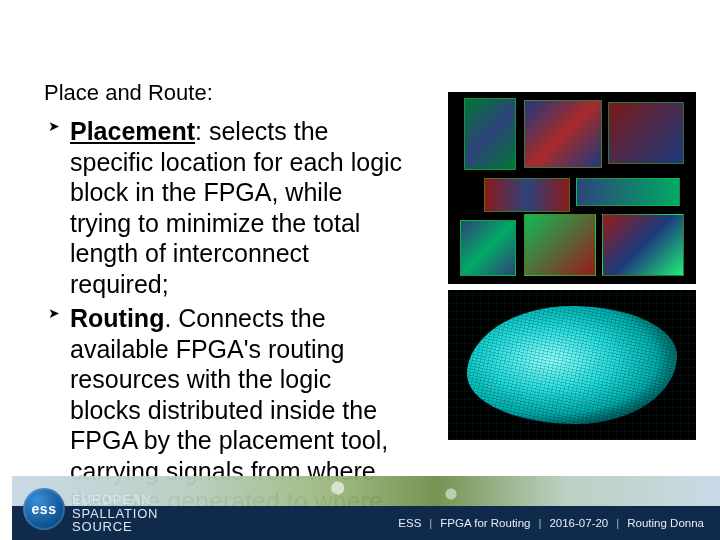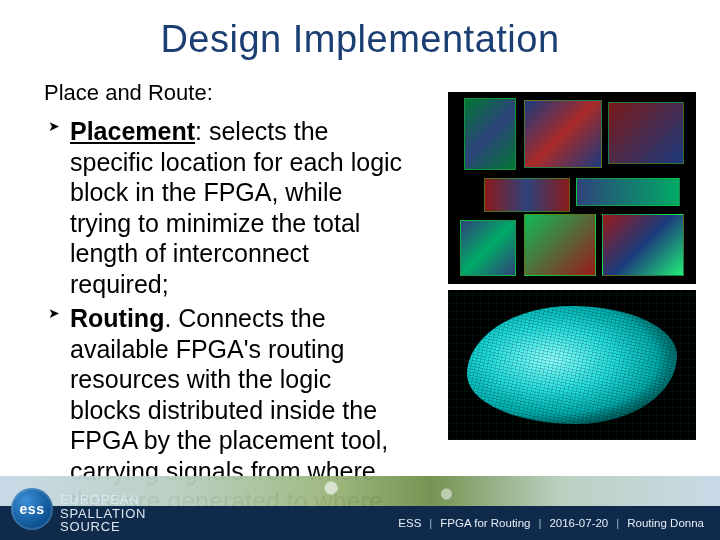--- a/index.html
+++ b/index.html
@@ -22,34 +22,33 @@
   .b2 { left:76px; top:8px; width:78px; height:68px; background: linear-gradient(135deg,#1b3a7d,#aa2a2a,#1b3a7d); }
   .b3 { left:160px; top:10px; width:76px; height:62px; background: linear-gradient(135deg,#7a1a1a,#1b3a7d); }
   .b4 { left:36px; top:86px; width:86px; height:34px; background: linear-gradient(90deg,#8a1a1a,#2e437b,#8a1a1a); }
   .b5 { left:128px; top:86px; width:104px; height:28px; background: linear-gradient(90deg,#2e437b,#0a6); }
   .b6 { left:12px; top:128px; width:56px; height:56px; background: linear-gradient(135deg,#2e437b,#0a6,#2e437b); }
   .b7 { left:76px; top:122px; width:72px; height:62px; background: linear-gradient(135deg,#1b5,#9a1a1a); }
   .b8 { left:154px; top:122px; width:82px; height:62px; background: linear-gradient(135deg,#9a1a1a,#1b3a7d,#2e7); }
   .route-blob { width: 210px; height: 118px; border-radius: 50% 50% 48% 52% / 58% 42% 58% 42%; background: radial-gradient(ellipse at 40% 45%, #8ff 0%, #2dd 35%, #0aa 60%, rgba(0,200,200,0.2) 78%, rgba(0,0,0,0) 82%); filter: blur(0.4px); box-shadow: 0 0 14px rgba(0,255,255,0.25) inset; position: relative; }
   .route-blob::after { content:""; position:absolute; inset:0; background: repeating-linear-gradient(12deg, rgba(0,0,0,0.18) 0 1px, transparent 1px 3px), repeating-linear-gradient(102deg, rgba(0,0,0,0.14) 0 1px, transparent 1px 4px); border-radius: inherit; mix-blend-mode: multiply; }
   .img-route::before { content:""; position:absolute; inset:0; background: repeating-linear-gradient(0deg, rgba(0,80,60,0.18) 0 1px, transparent 1px 8px), repeating-linear-gradient(90deg, rgba(0,80,60,0.18) 0 1px, transparent 1px 8px); }
-  .footer { position: absolute; left: 0; right: 0; bottom: 0; height: 64px; }
+  .footer { position: absolute; left: 12px; right: 0; bottom: 0; height: 64px; }
   .footer-band { position: absolute; left: 0; right: 0; bottom: 34px; height: 30px; background: linear-gradient(90deg, #c7d8e6 0%, #b7cfbf 25%, #9db77e 45%, #6f8f4a 60%, #b7cfbf 78%, #c7d8e6 100%); opacity: 0.95; }
   .footer-band::after { content:""; position:absolute; inset:0; background: radial-gradient(circle at 46% 40%, rgba(255,255,255,0.6) 0 6px, transparent 7px), radial-gradient(circle at 62% 60%, rgba(255,255,255,0.5) 0 5px, transparent 6px); }
   .footer-bar { position: absolute; left: 0; right: 0; bottom: 0; height: 34px; background: #0f2a4a; display: flex; align-items: center; }
   .logo-badge { width: 42px; height: 42px; border-radius: 50%; background: radial-gradient(circle at 35% 30%, #3b8fd6, #0b4f8f 70%); position: absolute; left: 11px; bottom: 10px; display:flex; align-items:center; justify-content:center; color:#fff; font-weight:700; font-size:14px; letter-spacing:0.5px; box-shadow: 0 0 0 2px rgba(255,255,255,0.15) inset; }
   .logo-text { position: absolute; left: 60px; bottom: 6px; color: #dbe6ef; font-size: 13px; line-height: 1.05; letter-spacing: 0.8px; }
   .footer-meta { position: absolute; right: 16px; bottom: 0; height: 34px; display: flex; align-items: center; gap: 8px; color: #e6eef5; font-size: 11.5px; }
   .footer-meta .sep { color: #9fb7cc; }
 </style>
 </head>
 <body>
 
 <div class="slide">
-  <h1 class="title">Design Implementation</h1>
 
   <div class="body">
     <div class="subtitle">Place and Route:</div>
     <div class="bullets">
       <div class="item">
         <span class="lead">Placement</span><span>: selects the specific location for each logic block in the FPGA, while trying to minimize the total length of interconnect required;</span>
       </div>
       <div class="item">
         <span class="lead2">Routing</span><span>. Connects the available FPGA's routing resources with the logic blocks distributed inside the FPGA by the placement tool, carrying signals from where they are generated to where they are used.</span>
       </div>

